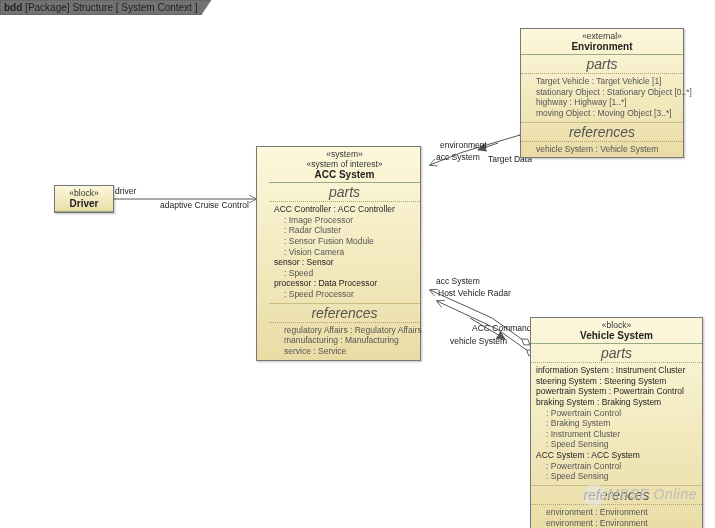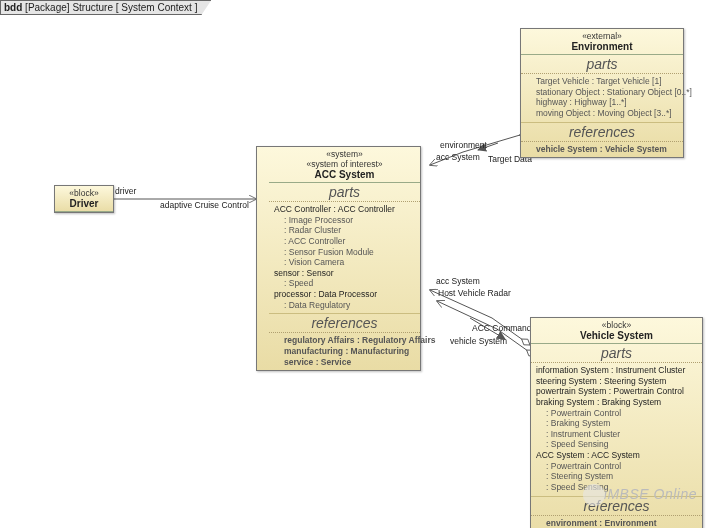--- a/index.html
+++ b/index.html
@@ -12,21 +12,21 @@
     font-size: 9px;
     color: #222;
     position: relative;
     overflow: hidden;
   }
   .title-band {
     position: absolute;
     top: 0; left: 0;
     border: 1px solid #666;
     border-right: none;
-    background: #e5e5e5;
+    background: #737373;
     padding: 1px 14px 1px 3px;
     font-size: 10px;
     clip-path: polygon(0 0, 100% 0, calc(100% - 10px) 100%, 0 100%);
   }
   .title-band b { font-weight: bold; }
   .block {
     position: absolute;
     border: 1px solid #777;
     background: linear-gradient(#fdf8dc, #e9dca5);
     box-shadow: 1px 1px 2px rgba(0,0,0,0.25);
@@ -50,21 +50,21 @@
     font-style: italic;
     font-size: 14px;
     color: #555;
     border-bottom: 1px dotted #b0a070;
     padding: 1px 0;
   }
   .sect {
     padding: 2px 5px 3px 5px;
     border-bottom: 1px solid #cbbd80;
   }
-  .sect:last-child { border-bottom: none; font-weight: bold; }
+  .sect:last-child { border-bottom: none; }
   .sect .row {
     white-space: nowrap;
     line-height: 1.25;
     font-size: 8.5px;
   }
   .sect .sub {
     padding-left: 10px;
     color: #555;
   }
   .svglayer {
@@ -177,27 +177,26 @@
   <div class="hdr">
     <div class="stereo">«system»</div>
     <div class="stereo">«system of interest»</div>
     <div class="name">ACC System</div>
   </div>
   <div class="sect-label">parts</div>
   <div class="sect" id="acc-parts">
       <div class="row">ACC Controller : ACC Controller</div>
       <div class="row sub">: Image Processor</div>
       <div class="row sub">: Radar Cluster</div>
-      <div class="row sub">: ACC Controller</div>
       <div class="row sub">: Sensor Fusion Module</div>
       <div class="row sub">: Vision Camera</div>
       <div class="row">sensor : Sensor</div>
       <div class="row sub">: Speed</div>
       <div class="row">processor : Data Processor</div>
-      <div class="row sub">: Data Regulatory</div>
+      <div class="row sub">: Speed Processor</div>
     </div>
   <div class="sect-label">references</div>
   <div class="sect" id="acc-refs">
       <div class="row sub">regulatory Affairs : Regulatory Affairs</div>
       <div class="row sub">manufacturing : Manufacturing</div>
       <div class="row sub">service : Service</div>
     </div>
 </div>
 
 <div class="block" style="left:530px; top:317px; width:173px;">
@@ -210,21 +209,20 @@
       <div class="row">information System : Instrument Cluster</div>
       <div class="row">steering System : Steering System</div>
       <div class="row">powertrain System : Powertrain Control</div>
       <div class="row">braking System : Braking System</div>
       <div class="row sub">: Powertrain Control</div>
       <div class="row sub">: Braking System</div>
       <div class="row sub">: Instrument Cluster</div>
       <div class="row sub">: Speed Sensing</div>
       <div class="row">ACC System : ACC System</div>
       <div class="row sub">: Powertrain Control</div>
-      <div class="row sub">: Steering System</div>
       <div class="row sub">: Speed Sensing</div>
     </div>
   <div class="sect-label">references</div>
   <div class="sect" id="veh-refs">
       <div class="row sub">environment : Environment</div>
       <div class="row sub">environment : Environment</div>
     </div>
 </div>
 
 <div class="watermark">

